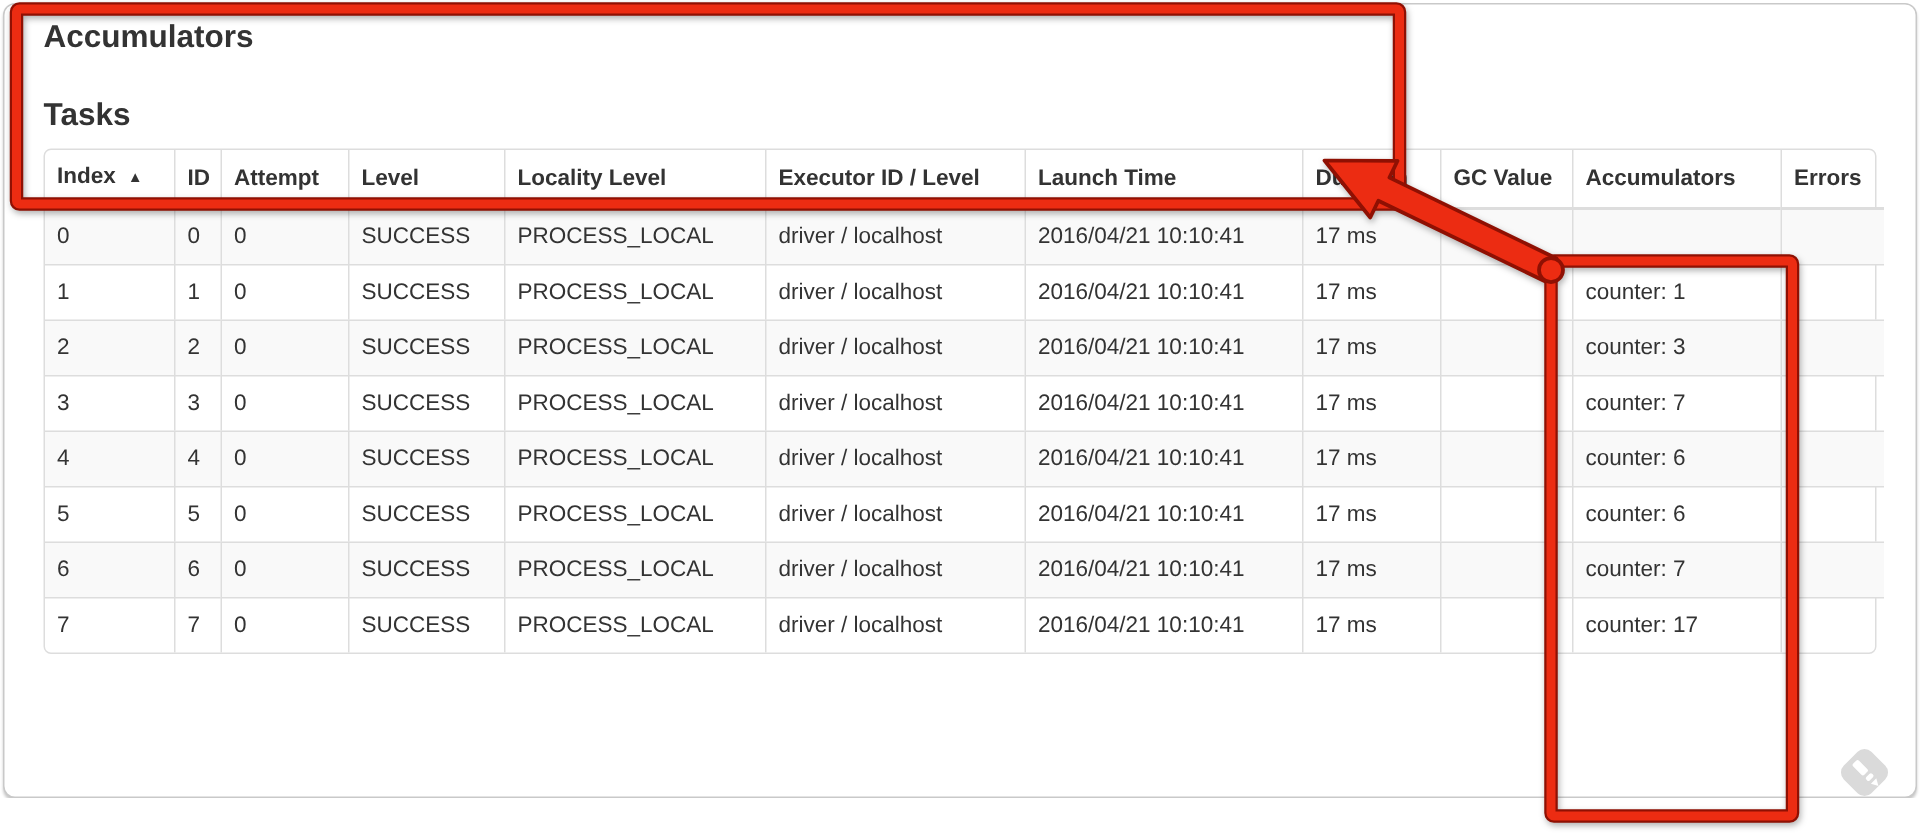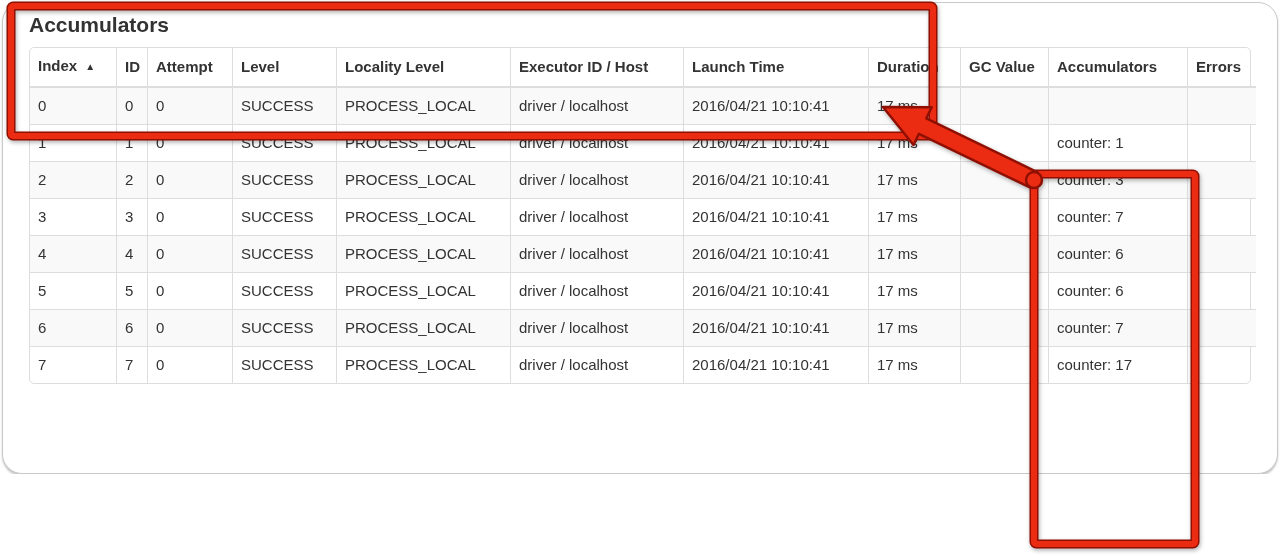--- a/index.html
+++ b/index.html
@@ -4,25 +4,25 @@
 <style>
   html, body {
     margin: 0;
     padding: 0;
     background: #ffffff;
     font-family: "Liberation Sans", "DejaVu Sans", sans-serif;
   }
   .page {
     position: relative;
     width: 1276px;
-    height: 472px;
+    height: 530px;
     margin: 2px auto 0 2px;
     background: #ffffff;
     border: 1px solid #c9c9c9;
-    border-radius: 20px;
+    border-radius: 8px;
     box-shadow: 0 2px 2px rgba(0,0,0,0.22);
     overflow: hidden;
     box-sizing: border-box;
   }
   .content {
     padding: 10px 26px 0 26px;
     color: #333333;
   }
   h2.section-title {
     font-size: 21px;
@@ -111,20 +111,21 @@
 </style>
 </head>
 <body>
 
 <div class="page">
   <div class="content">
 
     <h2 class="section-title">Accumulators</h2>
 
 
+    <h2 class="section-title tasks-title">Tasks</h2>
 
     <div class="tbl-wrap">
       <table class="grid">
         <colgroup>
           <col class="c-index">
             <col class="c-id">
             <col class="c-attempt">
           <col class="c-status">
             <col class="c-locality">
             <col class="c-executor">
@@ -134,21 +135,21 @@
           <col class="c-accum">
             <col class="c-errors">
         </colgroup>
         <thead>
           <tr id="tasks-head-row">
               <th>Index<span class="sort-arrow">▲</span></th>
               <th>ID</th>
               <th>Attempt</th>
               <th>Level</th>
               <th>Locality Level</th>
-              <th>Executor ID / Host</th>
+              <th>Executor ID / Level</th>
               <th>Launch Time</th>
               <th>Duration</th>
               <th>GC Value</th>
               <th>Accumulators</th>
               <th>Errors</th>
             </tr>
         </thead>
         <tbody id="tasks-body">
             <tr>
               <td>0</td>

